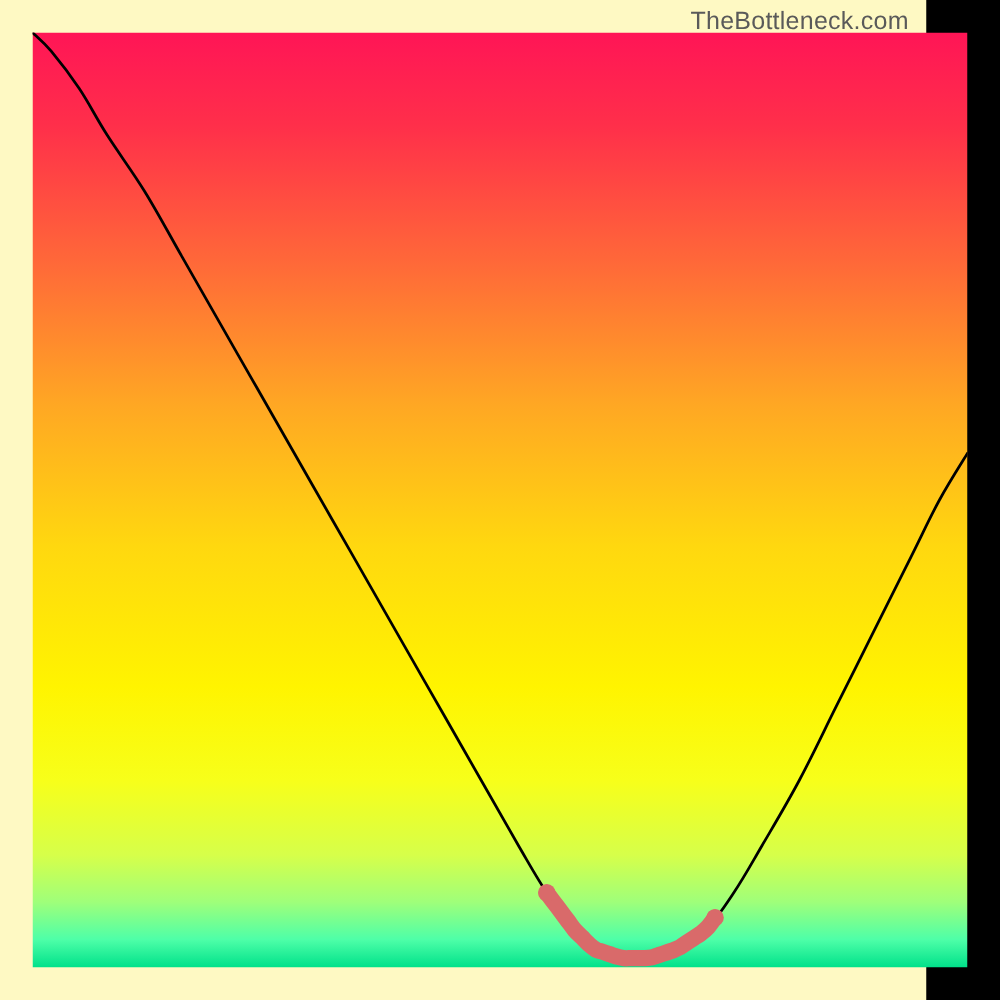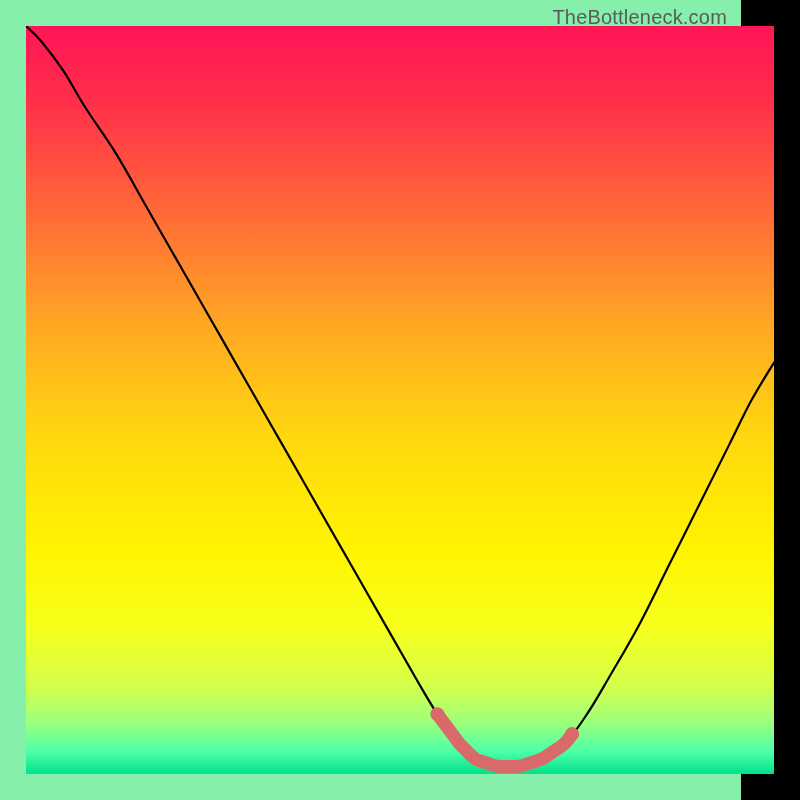--- a/index.html
+++ b/index.html
@@ -8,21 +8,21 @@
     width: 800px;
     height: 800px;
     background: #000000;
     overflow: hidden;
     font-family: -apple-system, BlinkMacSystemFont, "Segoe UI", Arial, sans-serif;
   }
   .stage {
     position: relative;
     width: 741px;
     height: 800px;
-    background: #86efac;
+    background: #fef9c3;
   }
   .watermark {
     position: absolute;
     top: 6px;
     right: 14px;
     color: #5a5a5a;
     font-size: 20px;
     letter-spacing: 0.2px;
     z-index: 5;
     user-select: none;

